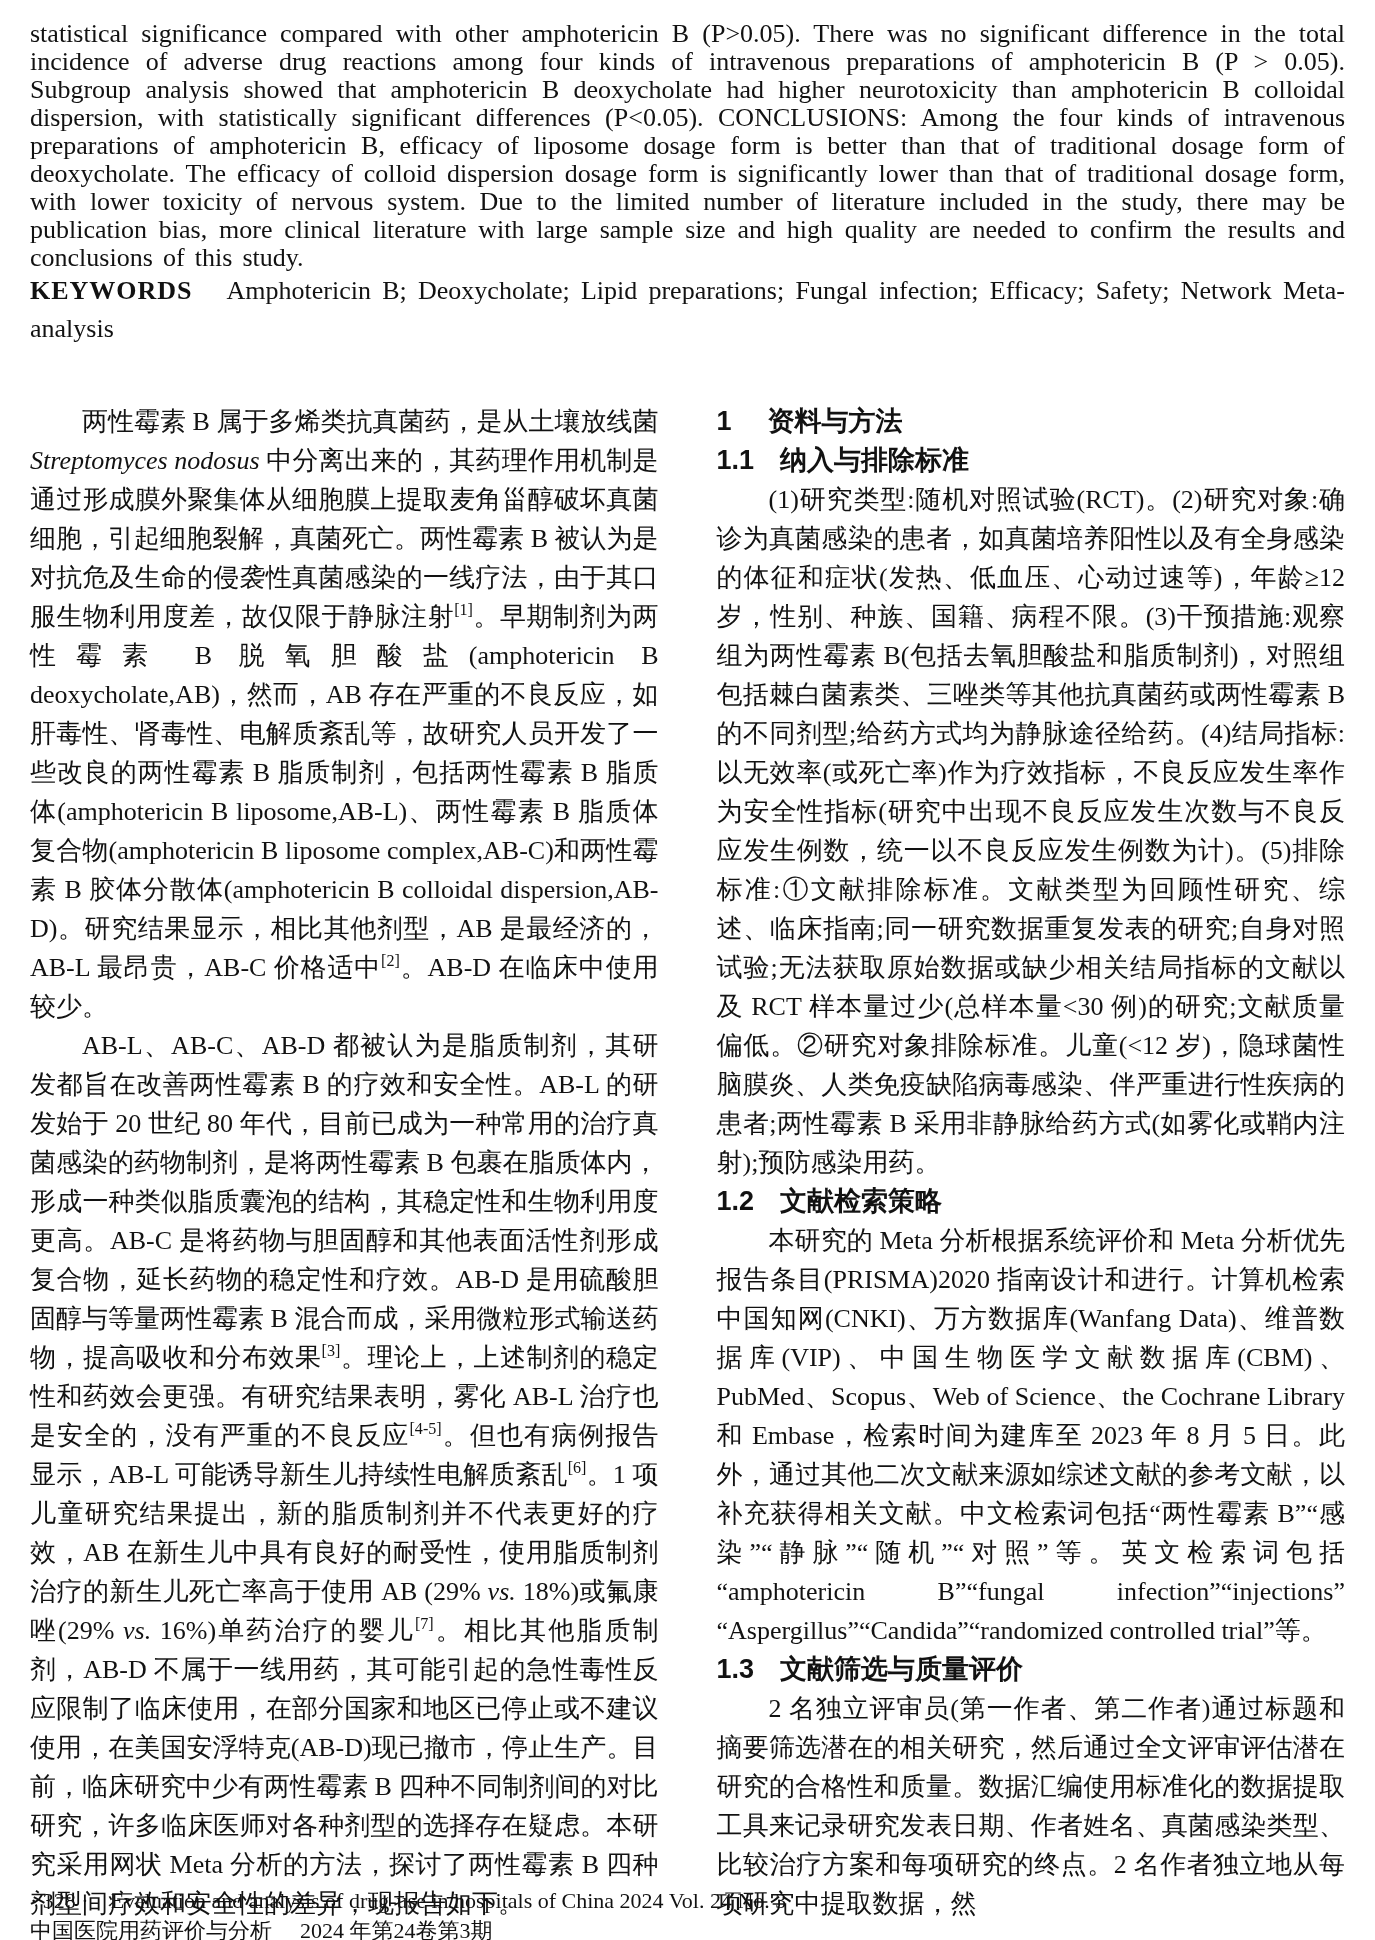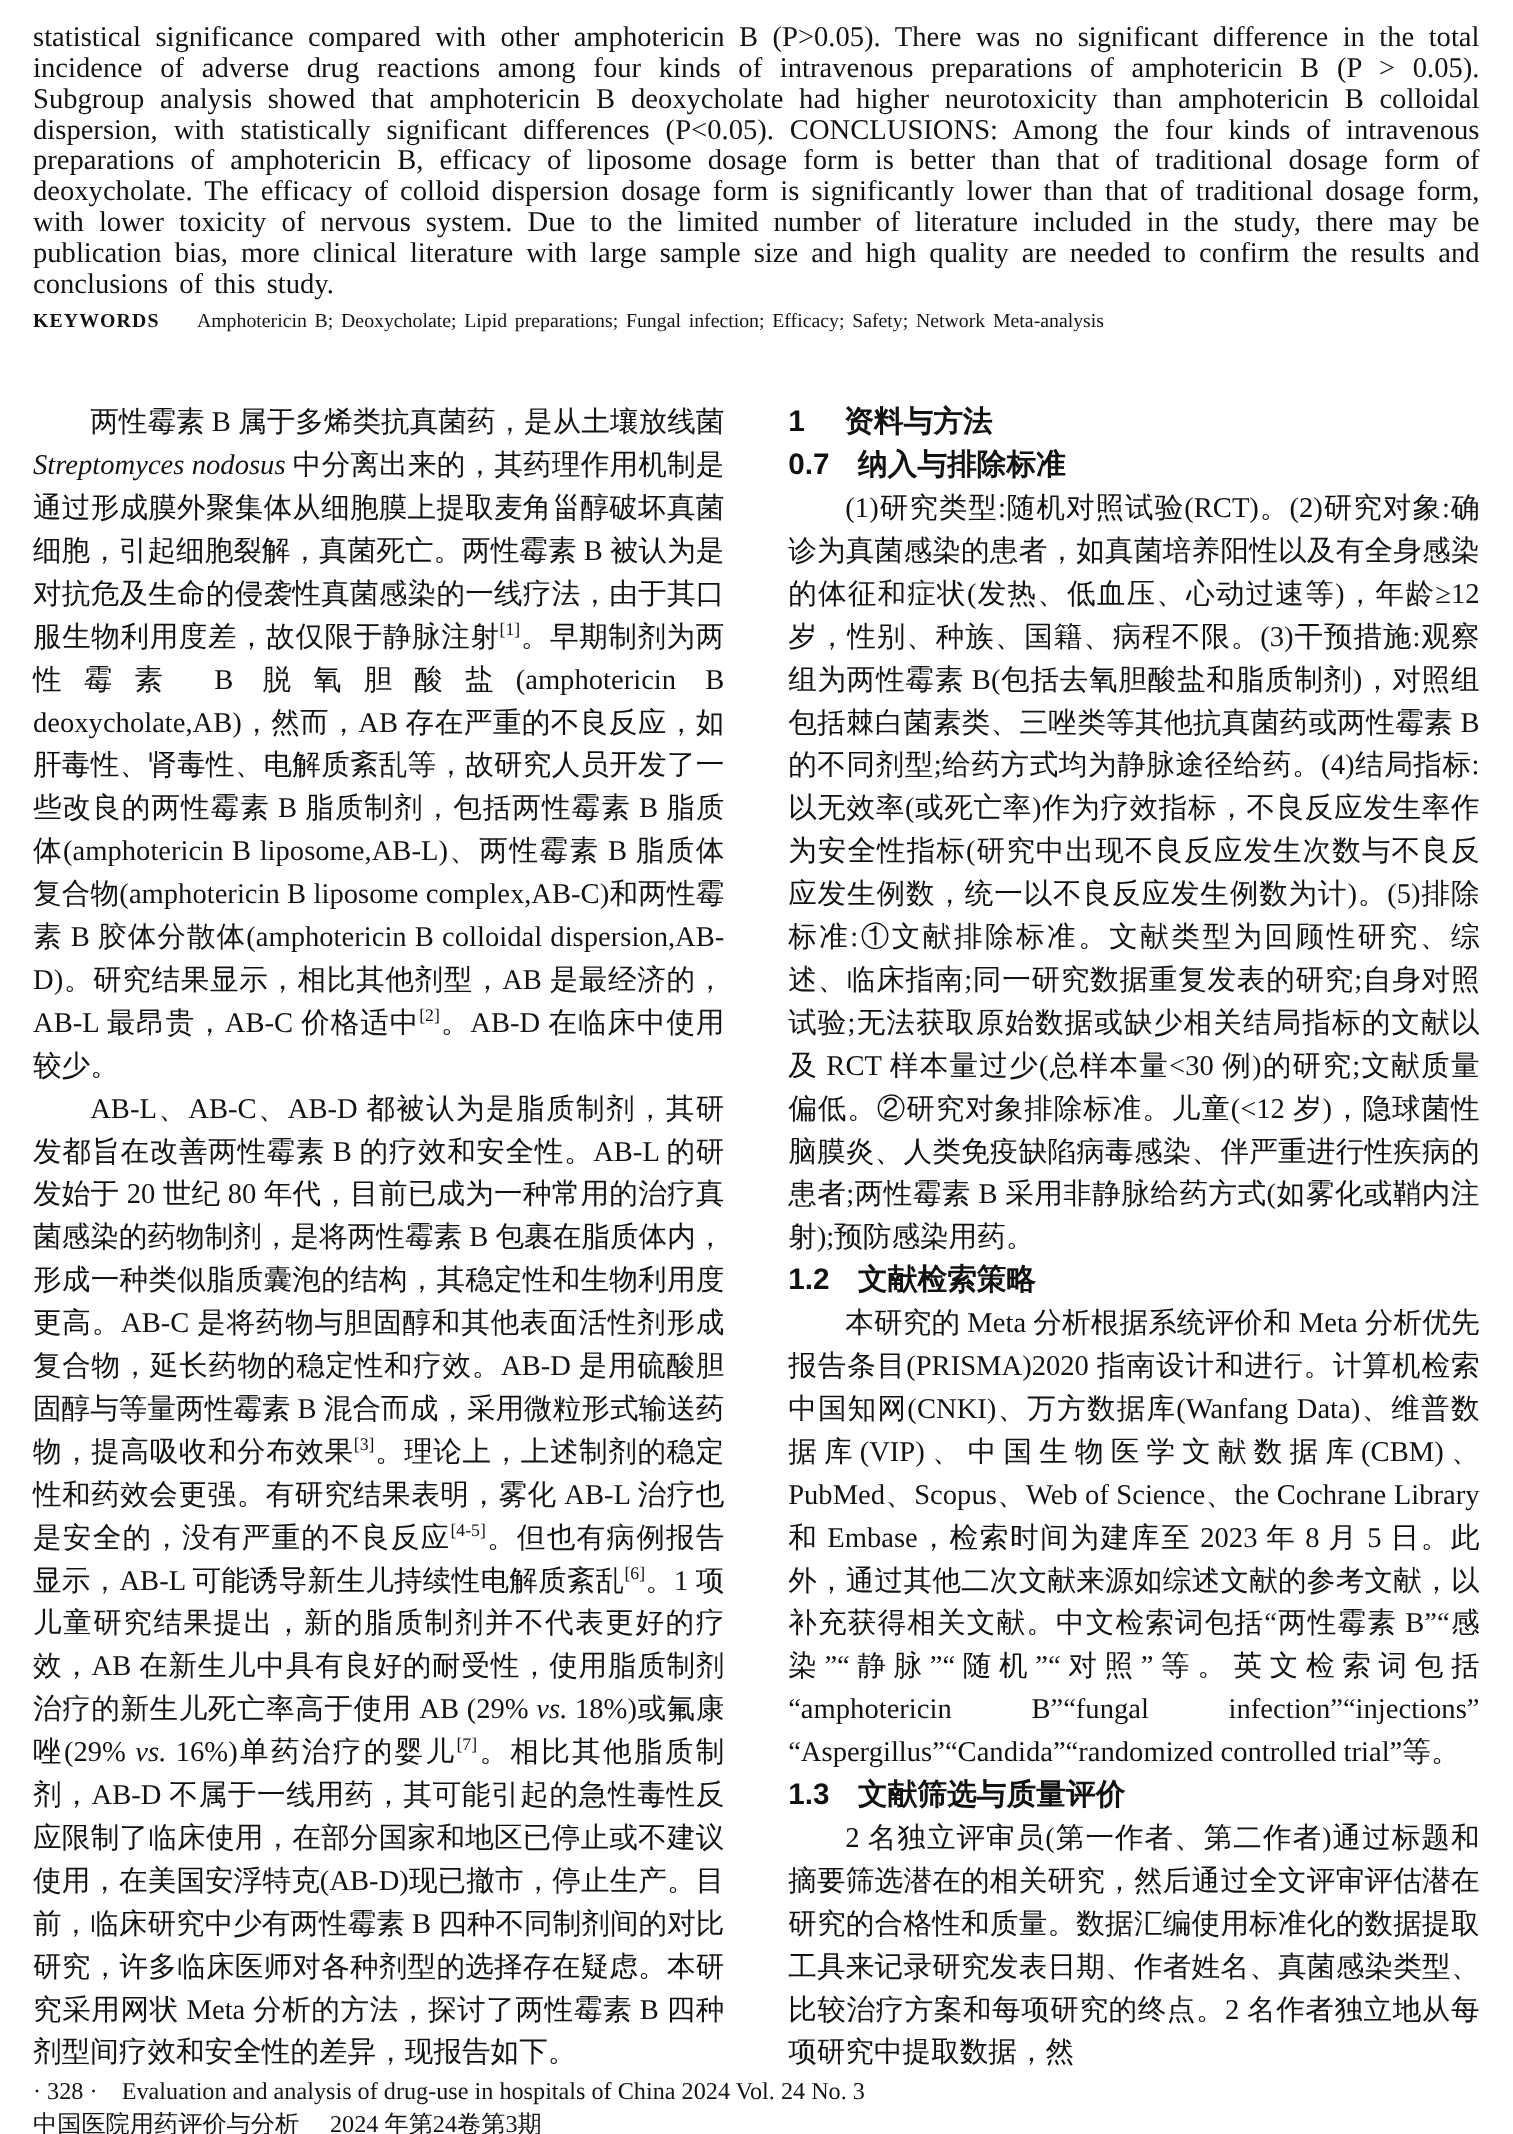--- a/index.html
+++ b/index.html
@@ -23,21 +23,21 @@
     text-align: justify;
     word-spacing: 0.14em;
   }
   .abstract sup, .col sup {
     font-size: 0.62em;
     line-height: 0;
     vertical-align: super;
   }
   
   .keywords {
-    font-size: 18px;
+    font-size: 26px;
     line-height: 38px;
     text-align: justify;
     word-spacing: 0.14em;
     margin-top: 0;
   }
   .kw-label {
     font-weight: bold;
     margin-right: 34px;
     letter-spacing: 1px;
   }
@@ -104,21 +104,21 @@
     <div class="col">
       <p><span>两性霉素 B 属于多烯类抗真菌药，是从土壤放线菌 </span><span class="it">Streptomyces nodosus</span><span> 中分离出来的，其药理作用机制是通过形成膜外聚集体从细胞膜上提取麦角甾醇破坏真菌细胞，引起细胞裂解，真菌死亡。两性霉素 B 被认为是对抗危及生命的侵袭性真菌感染的一线疗法，由于其口服生物利用度差，故仅限于静脉注射</span><sup>[1]</sup><span>。早期制剂为两性霉素 B 脱氧胆酸盐(amphotericin B deoxycholate,AB)，然而，AB 存在严重的不良反应，如肝毒性、肾毒性、电解质紊乱等，故研究人员开发了一些改良的两性霉素 B 脂质制剂，包括两性霉素 B 脂质体(amphotericin B liposome,AB-L)、两性霉素 B 脂质体复合物(amphotericin B liposome complex,AB-C)和两性霉素 B 胶体分散体(amphotericin B colloidal dispersion,AB-D)。研究结果显示，相比其他剂型，AB 是最经济的，AB-L 最昂贵，AB-C 价格适中</span><sup>[2]</sup><span>。AB-D 在临床中使用较少。</span></p>
       <p><span>AB-L、AB-C、AB-D 都被认为是脂质制剂，其研发都旨在改善两性霉素 B 的疗效和安全性。AB-L 的研发始于 20 世纪 80 年代，目前已成为一种常用的治疗真菌感染的药物制剂，是将两性霉素 B 包裹在脂质体内，形成一种类似脂质囊泡的结构，其稳定性和生物利用度更高。AB-C 是将药物与胆固醇和其他表面活性剂形成复合物，延长药物的稳定性和疗效。AB-D 是用硫酸胆固醇与等量两性霉素 B 混合而成，采用微粒形式输送药物，提高吸收和分布效果</span><sup>[3]</sup><span>。理论上，上述制剂的稳定性和药效会更强。有研究结果表明，雾化 AB-L 治疗也是安全的，没有严重的不良反应</span><sup>[4-5]</sup><span>。但也有病例报告显示，AB-L 可能诱导新生儿持续性电解质紊乱</span><sup>[6]</sup><span>。1 项儿童研究结果提出，新的脂质制剂并不代表更好的疗效，AB 在新生儿中具有良好的耐受性，使用脂质制剂治疗的新生儿死亡率高于使用 AB (29% </span><span class="it">vs.</span><span> 18%)或氟康唑(29% </span><span class="it">vs.</span><span> 16%)单药治疗的婴儿</span><sup>[7]</sup><span>。相比其他脂质制剂，AB-D 不属于一线用药，其可能引起的急性毒性反应限制了临床使用，在部分国家和地区已停止或不建议使用，在美国安浮特克(AB-D)现已撤市，停止生产。目前，临床研究中少有两性霉素 B 四种不同制剂间的对比研究，许多临床医师对各种剂型的选择存在疑虑。本研究采用网状 Meta 分析的方法，探讨了两性霉素 B 四种剂型间疗效和安全性的差异，现报告如下。</span></p>
     </div>
 
     <div class="col">
       <h2 class="h-main">
         <span class="hnum">1</span><span>资料与方法</span>
       </h2>
       <h3 class="h-sub">
-        <span class="hnum">0.7</span><span>纳入与排除标准</span>
+        <span class="hnum">1.1</span><span>纳入与排除标准</span>
       </h3>
       <p><span>(1)研究类型:随机对照试验(RCT)。(2)研究对象:确诊为真菌感染的患者，如真菌培养阳性以及有全身感染的体征和症状(发热、低血压、心动过速等)，年龄≥12 岁，性别、种族、国籍、病程不限。(3)干预措施:观察组为两性霉素 B(包括去氧胆酸盐和脂质制剂)，对照组包括棘白菌素类、三唑类等其他抗真菌药或两性霉素 B 的不同剂型;给药方式均为静脉途径给药。(4)结局指标:以无效率(或死亡率)作为疗效指标，不良反应发生率作为安全性指标(研究中出现不良反应发生次数与不良反应发生例数，统一以不良反应发生例数为计)。(5)排除标准:①文献排除标准。文献类型为回顾性研究、综述、临床指南;同一研究数据重复发表的研究;自身对照试验;无法获取原始数据或缺少相关结局指标的文献以及 RCT 样本量过少(总样本量&lt;30 例)的研究;文献质量偏低。②研究对象排除标准。儿童(&lt;12 岁)，隐球菌性脑膜炎、人类免疫缺陷病毒感染、伴严重进行性疾病的患者;两性霉素 B 采用非静脉给药方式(如雾化或鞘内注射);预防感染用药。</span></p>
       <h3 class="h-sub">
         <span class="hnum">1.2</span><span>文献检索策略</span>
       </h3>
       <p><span>本研究的 Meta 分析根据系统评价和 Meta 分析优先报告条目(PRISMA)2020 指南设计和进行。计算机检索中国知网(CNKI)、万方数据库(Wanfang Data)、维普数据库(VIP)、中国生物医学文献数据库(CBM)、PubMed、Scopus、Web of Science、the Cochrane Library 和 Embase，检索时间为建库至 2023 年 8 月 5 日。此外，通过其他二次文献来源如综述文献的参考文献，以补充获得相关文献。中文检索词包括“两性霉素 B”“感染”“静脉”“随机”“对照”等。英文检索词包括“amphotericin B”“fungal infection”“injections”“Aspergillus”“Candida”“randomized controlled trial”等。</span></p>
       <h3 class="h-sub">
         <span class="hnum">1.3</span><span>文献筛选与质量评价</span>
       </h3>
       <p><span>2 名独立评审员(第一作者、第二作者)通过标题和摘要筛选潜在的相关研究，然后通过全文评审评估潜在研究的合格性和质量。数据汇编使用标准化的数据提取工具来记录研究发表日期、作者姓名、真菌感染类型、比较治疗方案和每项研究的终点。2 名作者独立地从每项研究中提取数据，然</span></p>

